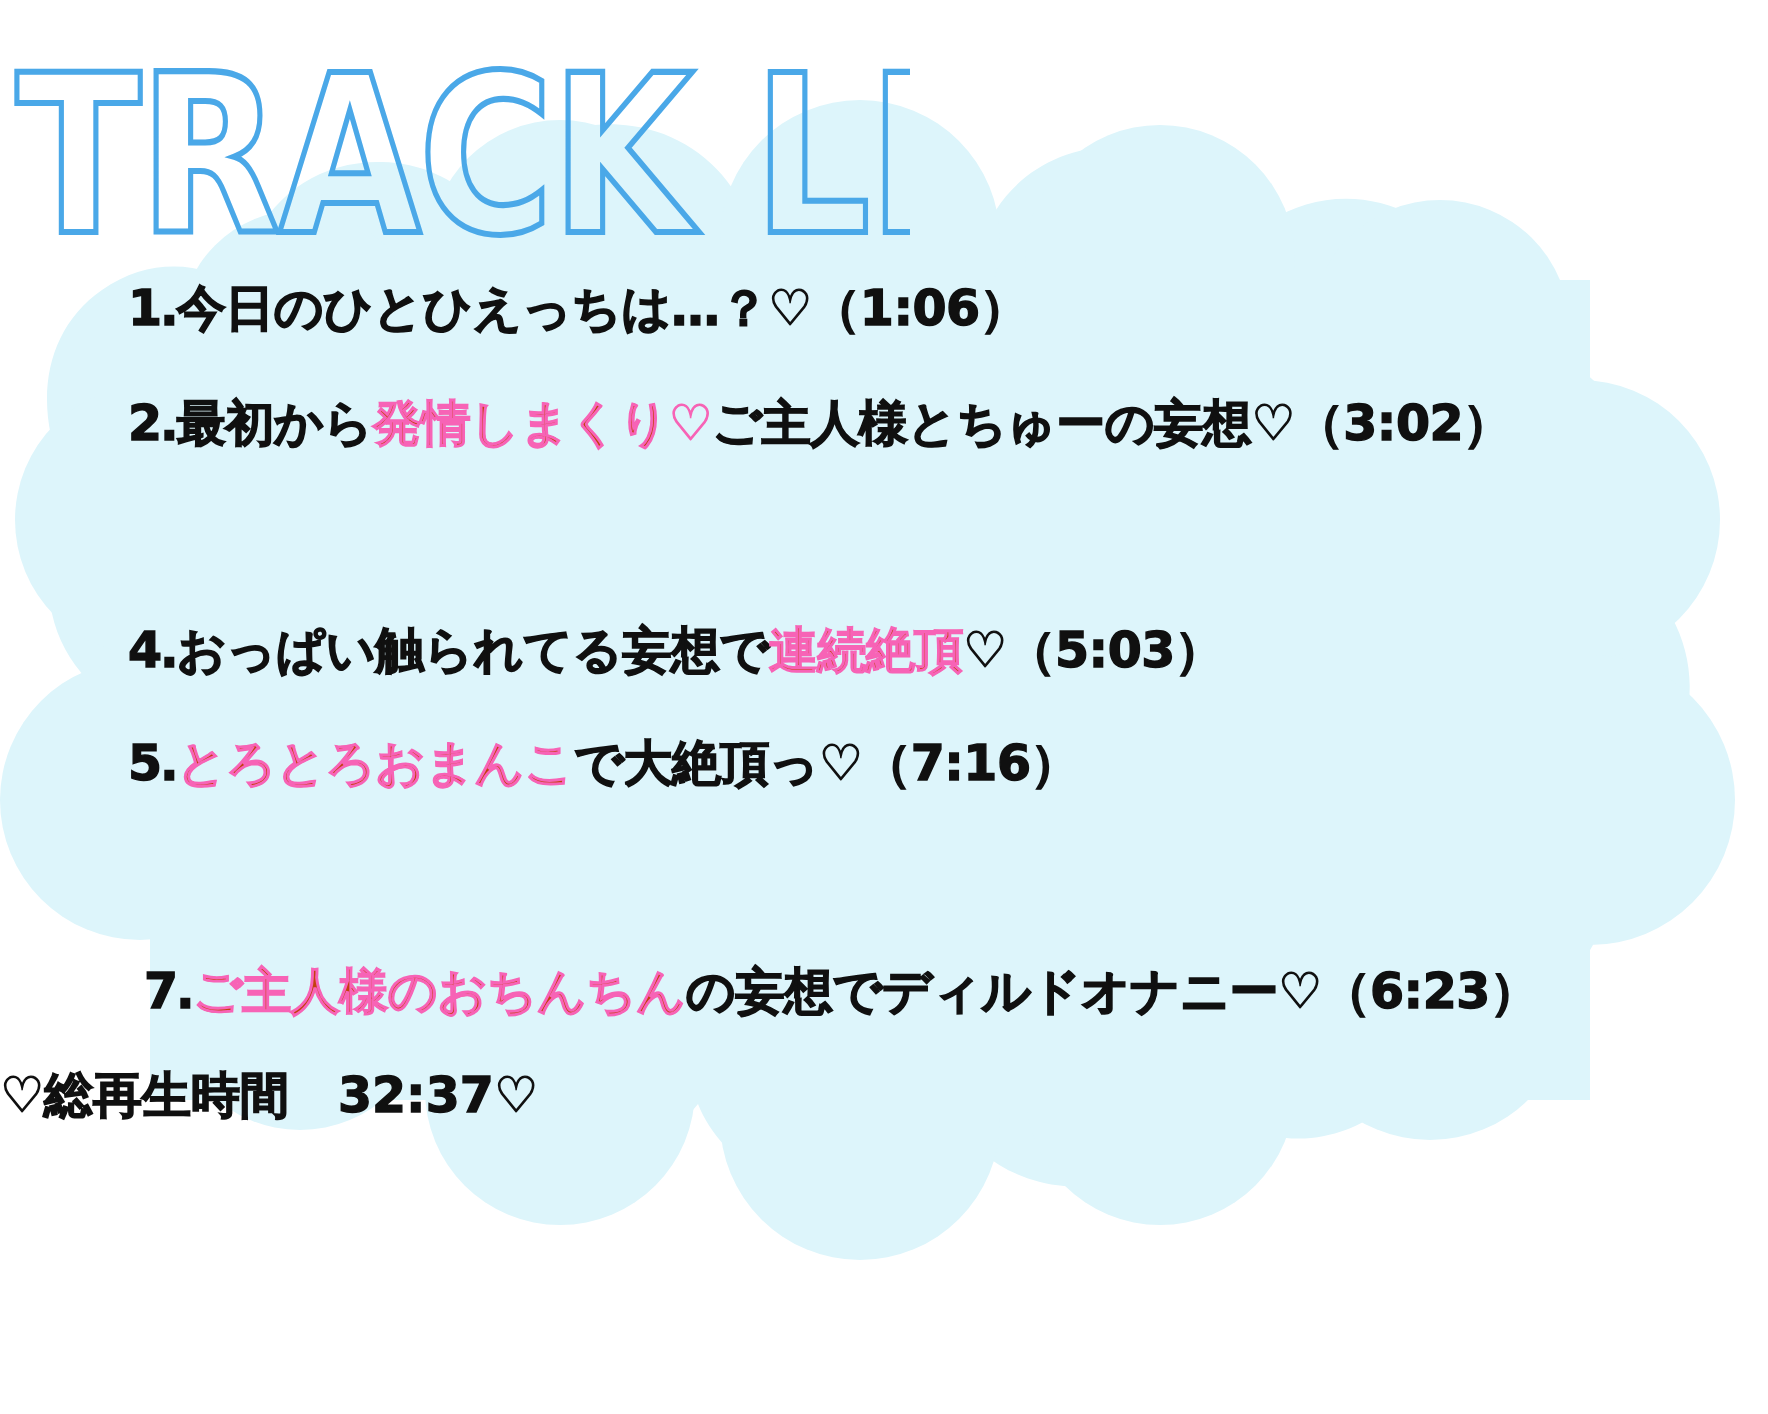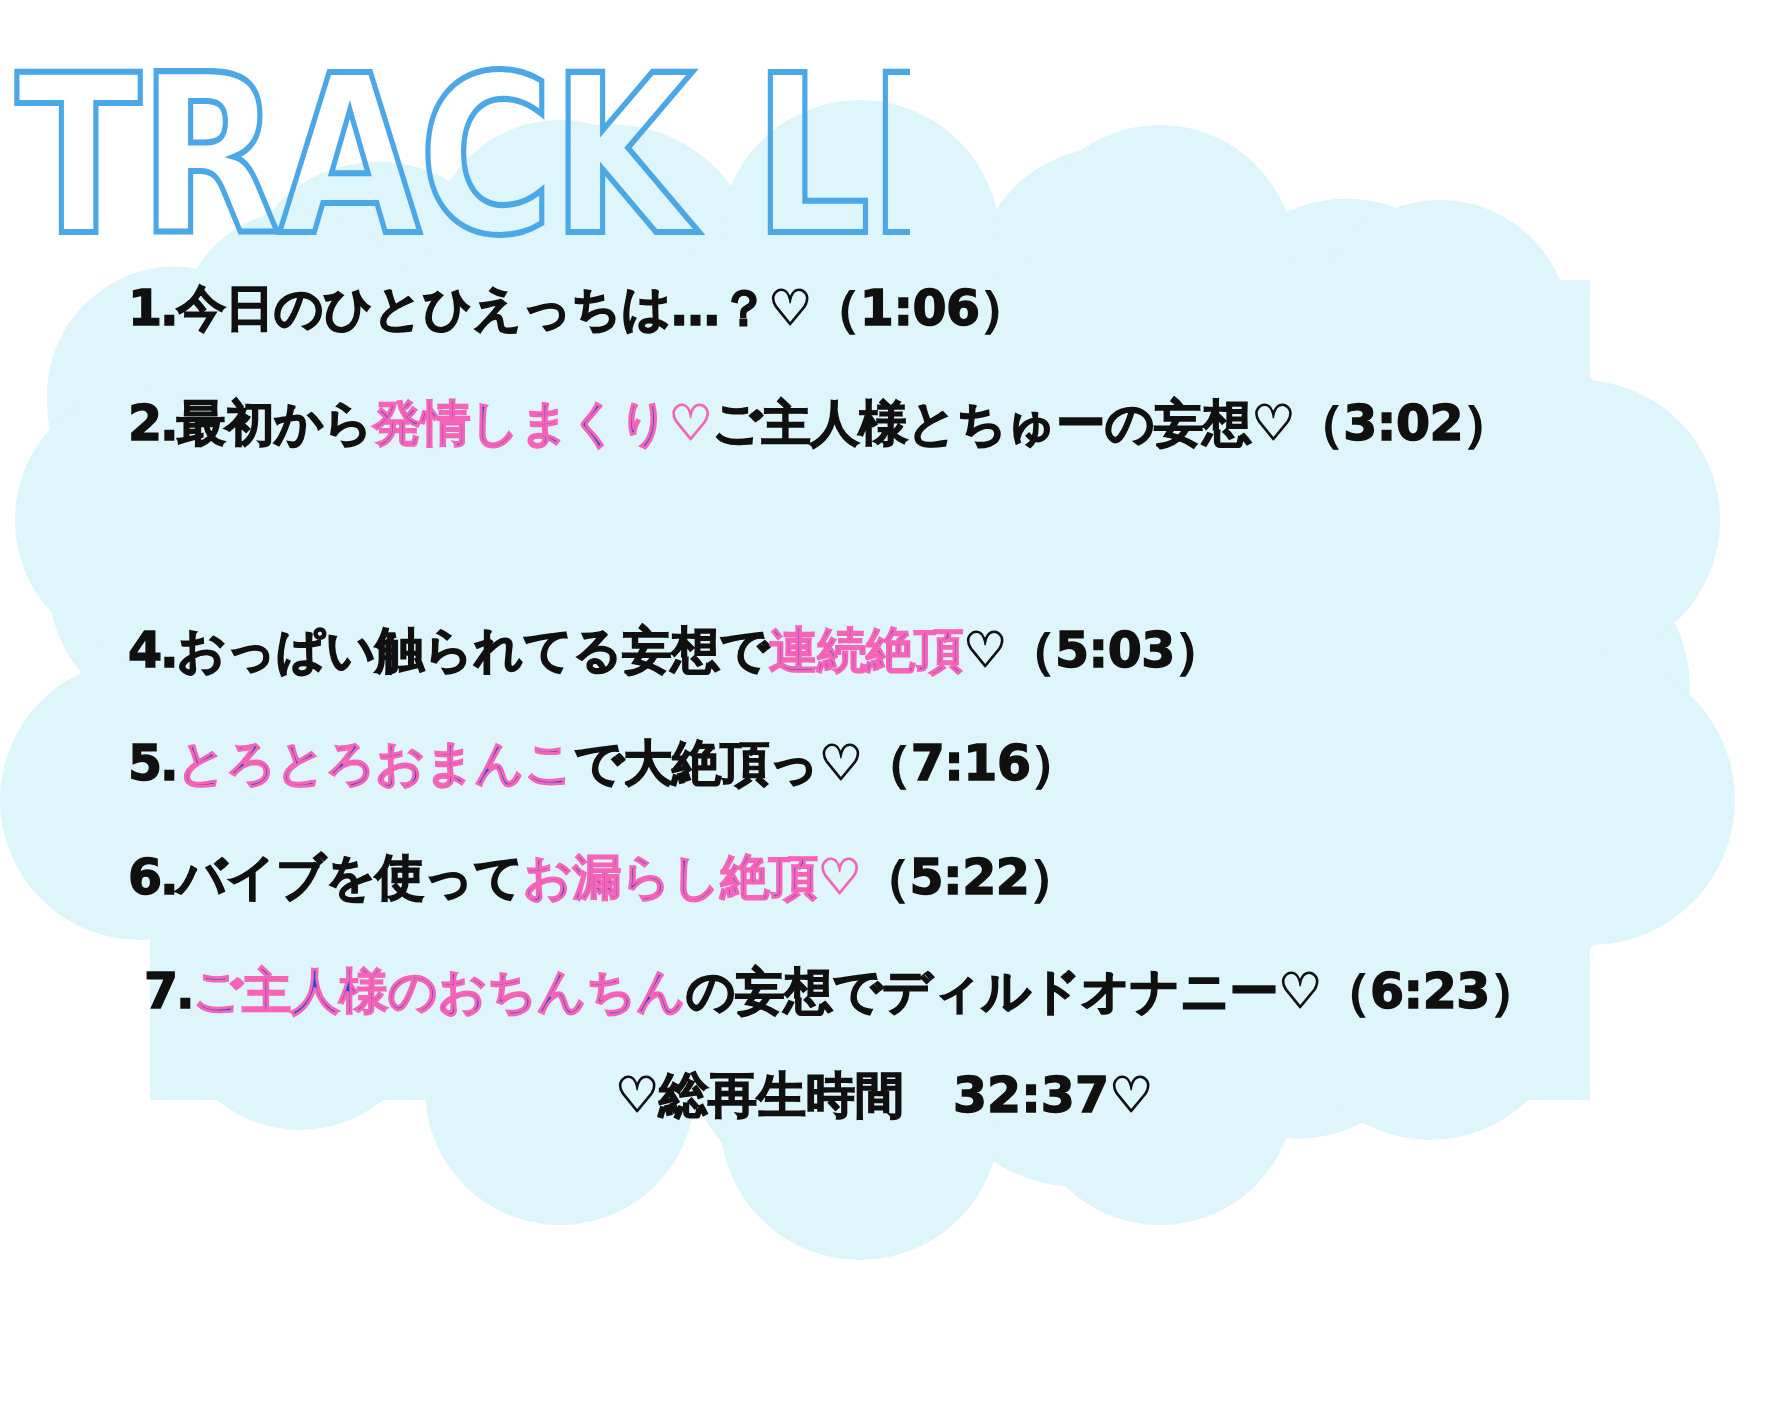--- a/index.html
+++ b/index.html
@@ -44,33 +44,33 @@
     font-size:49px;
     letter-spacing:-0.5px;
     color:#101010;
     font-family:"DejaVu Sans","Liberation Sans",sans-serif;
     -webkit-text-stroke:1.4px #101010;
   }
   .track-row .num{
     letter-spacing:-2px;
   }
   .seg-pink{
-    color:#1d4ed8;
+    color:#c2410c;
     -webkit-text-stroke:1.4px #f763b6;
   }
   .seg-black{
     color:#101010;
     -webkit-text-stroke:1.4px #101010;
   }
 
   #total-line{
     position:absolute;
     left:0;
     width:1768px;
-    text-align:center;
+    text-align:left;
     font-weight:700;
     font-size:49px;
     color:#101010;
     -webkit-text-stroke:1.4px #101010;
     white-space:pre;
     z-index:2;
     font-family:"DejaVu Sans","Liberation Sans",sans-serif;
   }
 </style>
 </head>
@@ -139,17 +139,16 @@
   <svg id="title-svg" width="900" height="210" viewBox="0 0 900 210" xmlns="http://www.w3.org/2000/svg">
     <text id="title-text" x="6" y="168" font-family="&quot;DejaVu Sans&quot;, &quot;Liberation Sans&quot;, sans-serif" font-size="180" font-weight="700" letter-spacing="-2" transform="scale(1.02,1.22) translate(0,-22)" fill="none" stroke="#4aa8e8" stroke-width="5">TRACK LIST</text>
   </svg>
 </div>
 
 <div id="track-list">
     <div class="track-row" style="top: 276px;"><span class="num seg-black">1.</span><span class="seg-black">今日のひとひえっちは…？♡（1:06）</span></div>
     <div class="track-row" style="top: 391px;"><span class="num seg-black">2.</span><span class="seg-black">最初から</span><span class="seg-pink">発情しまくり♡</span><span class="seg-black">ご主人様とちゅーの妄想♡（3:02）</span></div>
     <div class="track-row" style="top: 618px; text-align: center;"><span class="num seg-black">4.</span><span class="seg-black">おっぱい触られてる妄想で</span><span class="seg-pink">連続絶頂</span><span class="seg-black">♡（5:03）</span></div>
     <div class="track-row" style="top: 731px;"><span class="num seg-black">5.</span><span class="seg-pink">とろとろおまんこ</span><span class="seg-black">で大絶頂っ♡（7:16）</span></div>
-    <div class="track-row" style="top: 845px;"><span class="num seg-black">6.</span><span class="seg-black">バイブを使って</span><span class="seg-pink">お漏らし絶頂♡</span><span class="seg-black">（5:22）</span></div>
     <div class="track-row" style="top: 959px; margin-left: 16px;"><span class="num seg-black">7.</span><span class="seg-pink">ご主人様のおちんちん</span><span class="seg-black">の妄想でディルドオナニー♡（6:23）</span></div>
   </div>
 
 <div id="total-line" style="top: 1063px;">♡総再生時間　32:37♡</div>
 
 </body></html>

